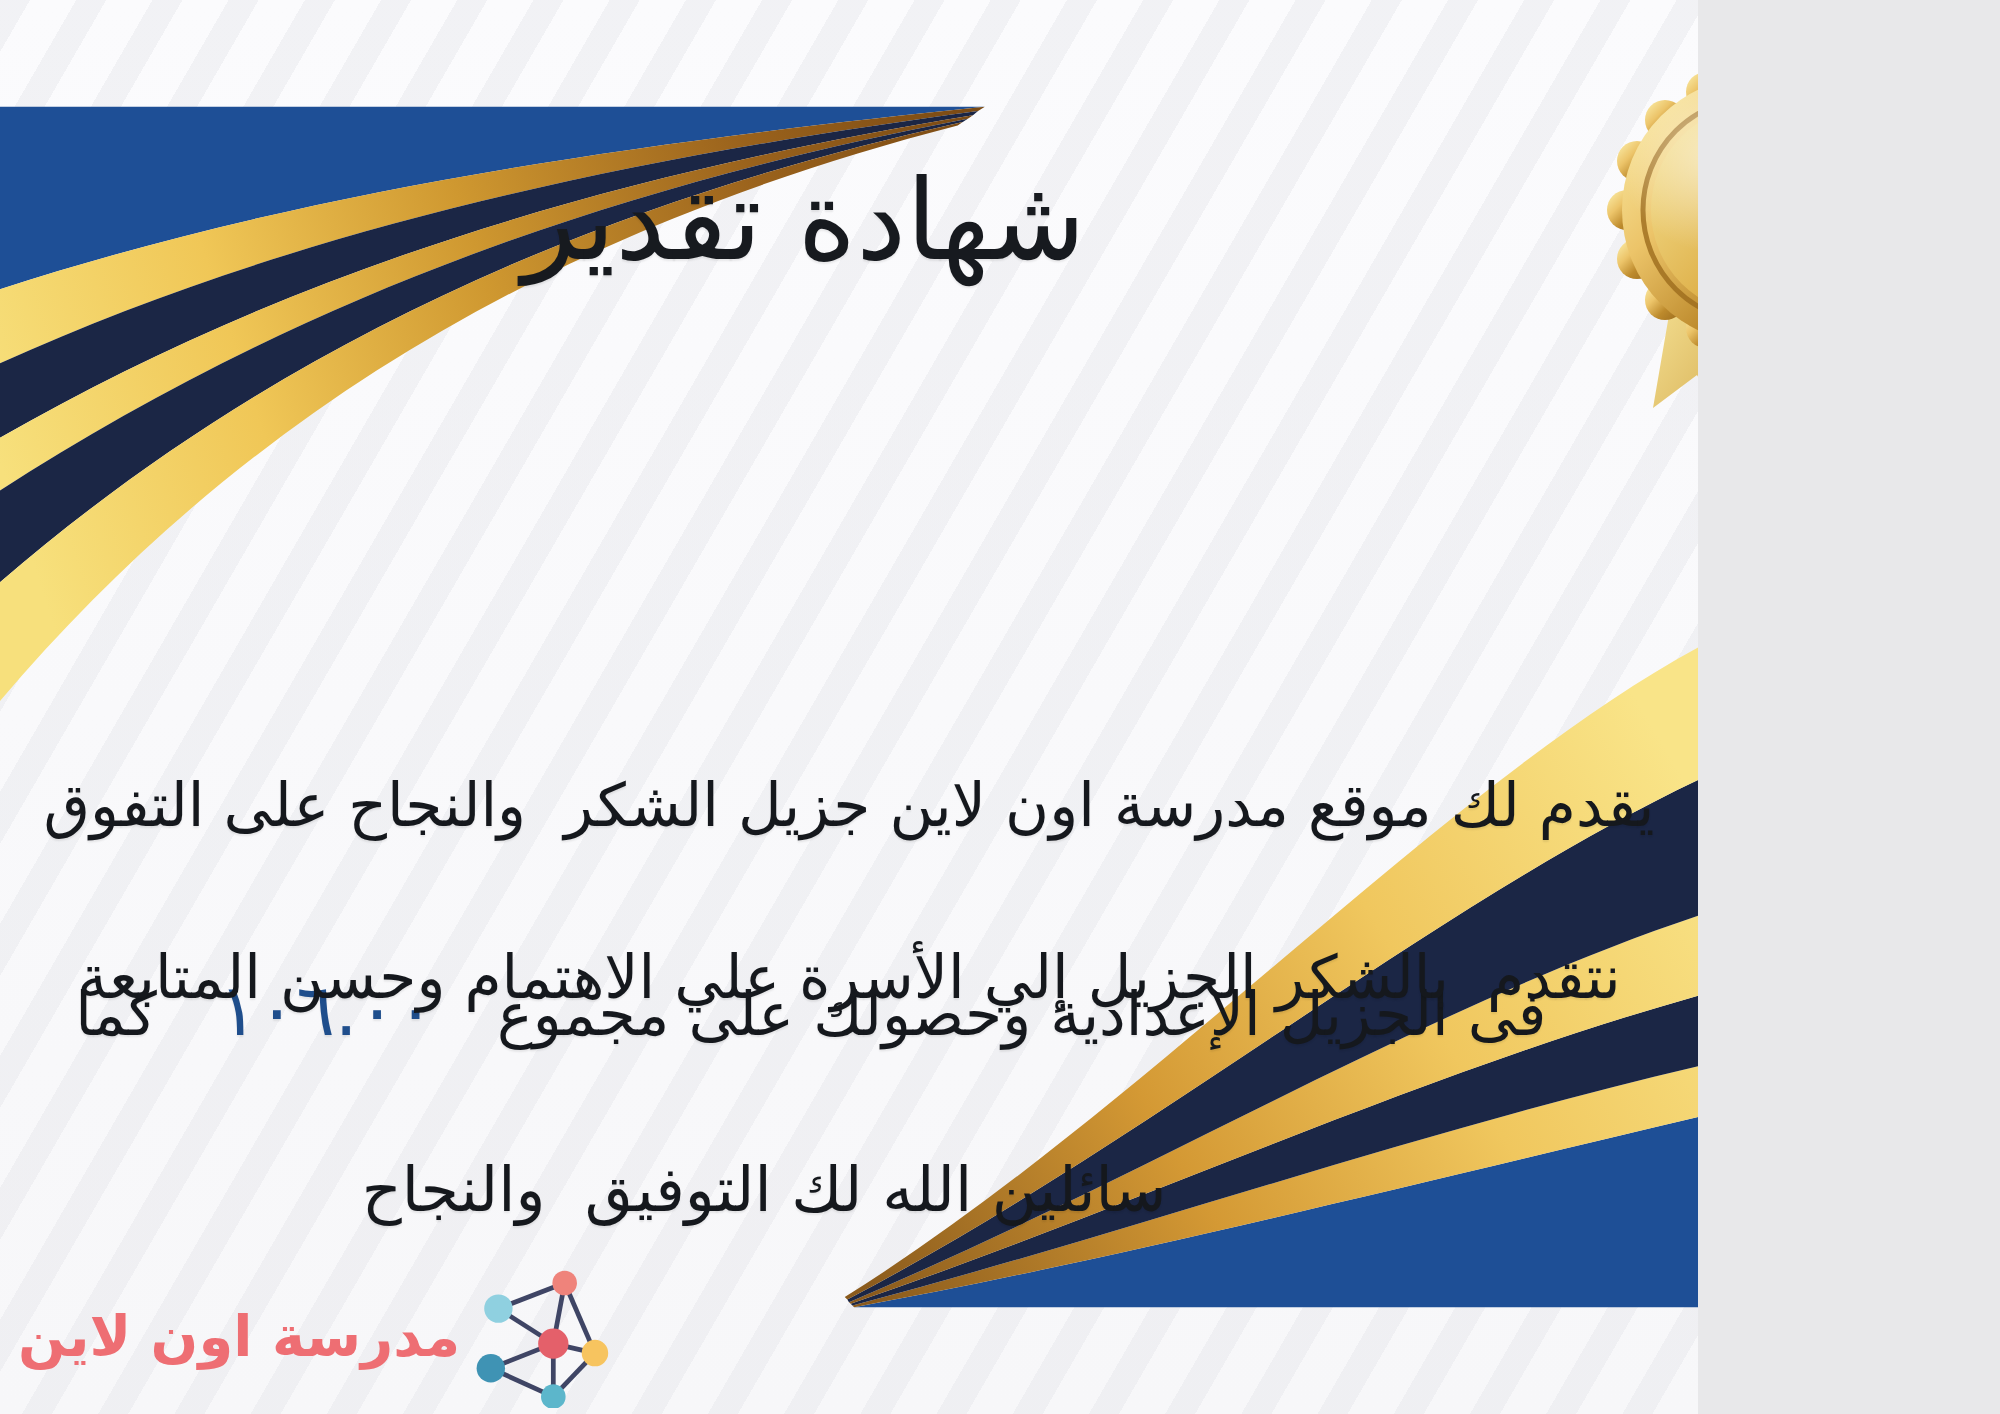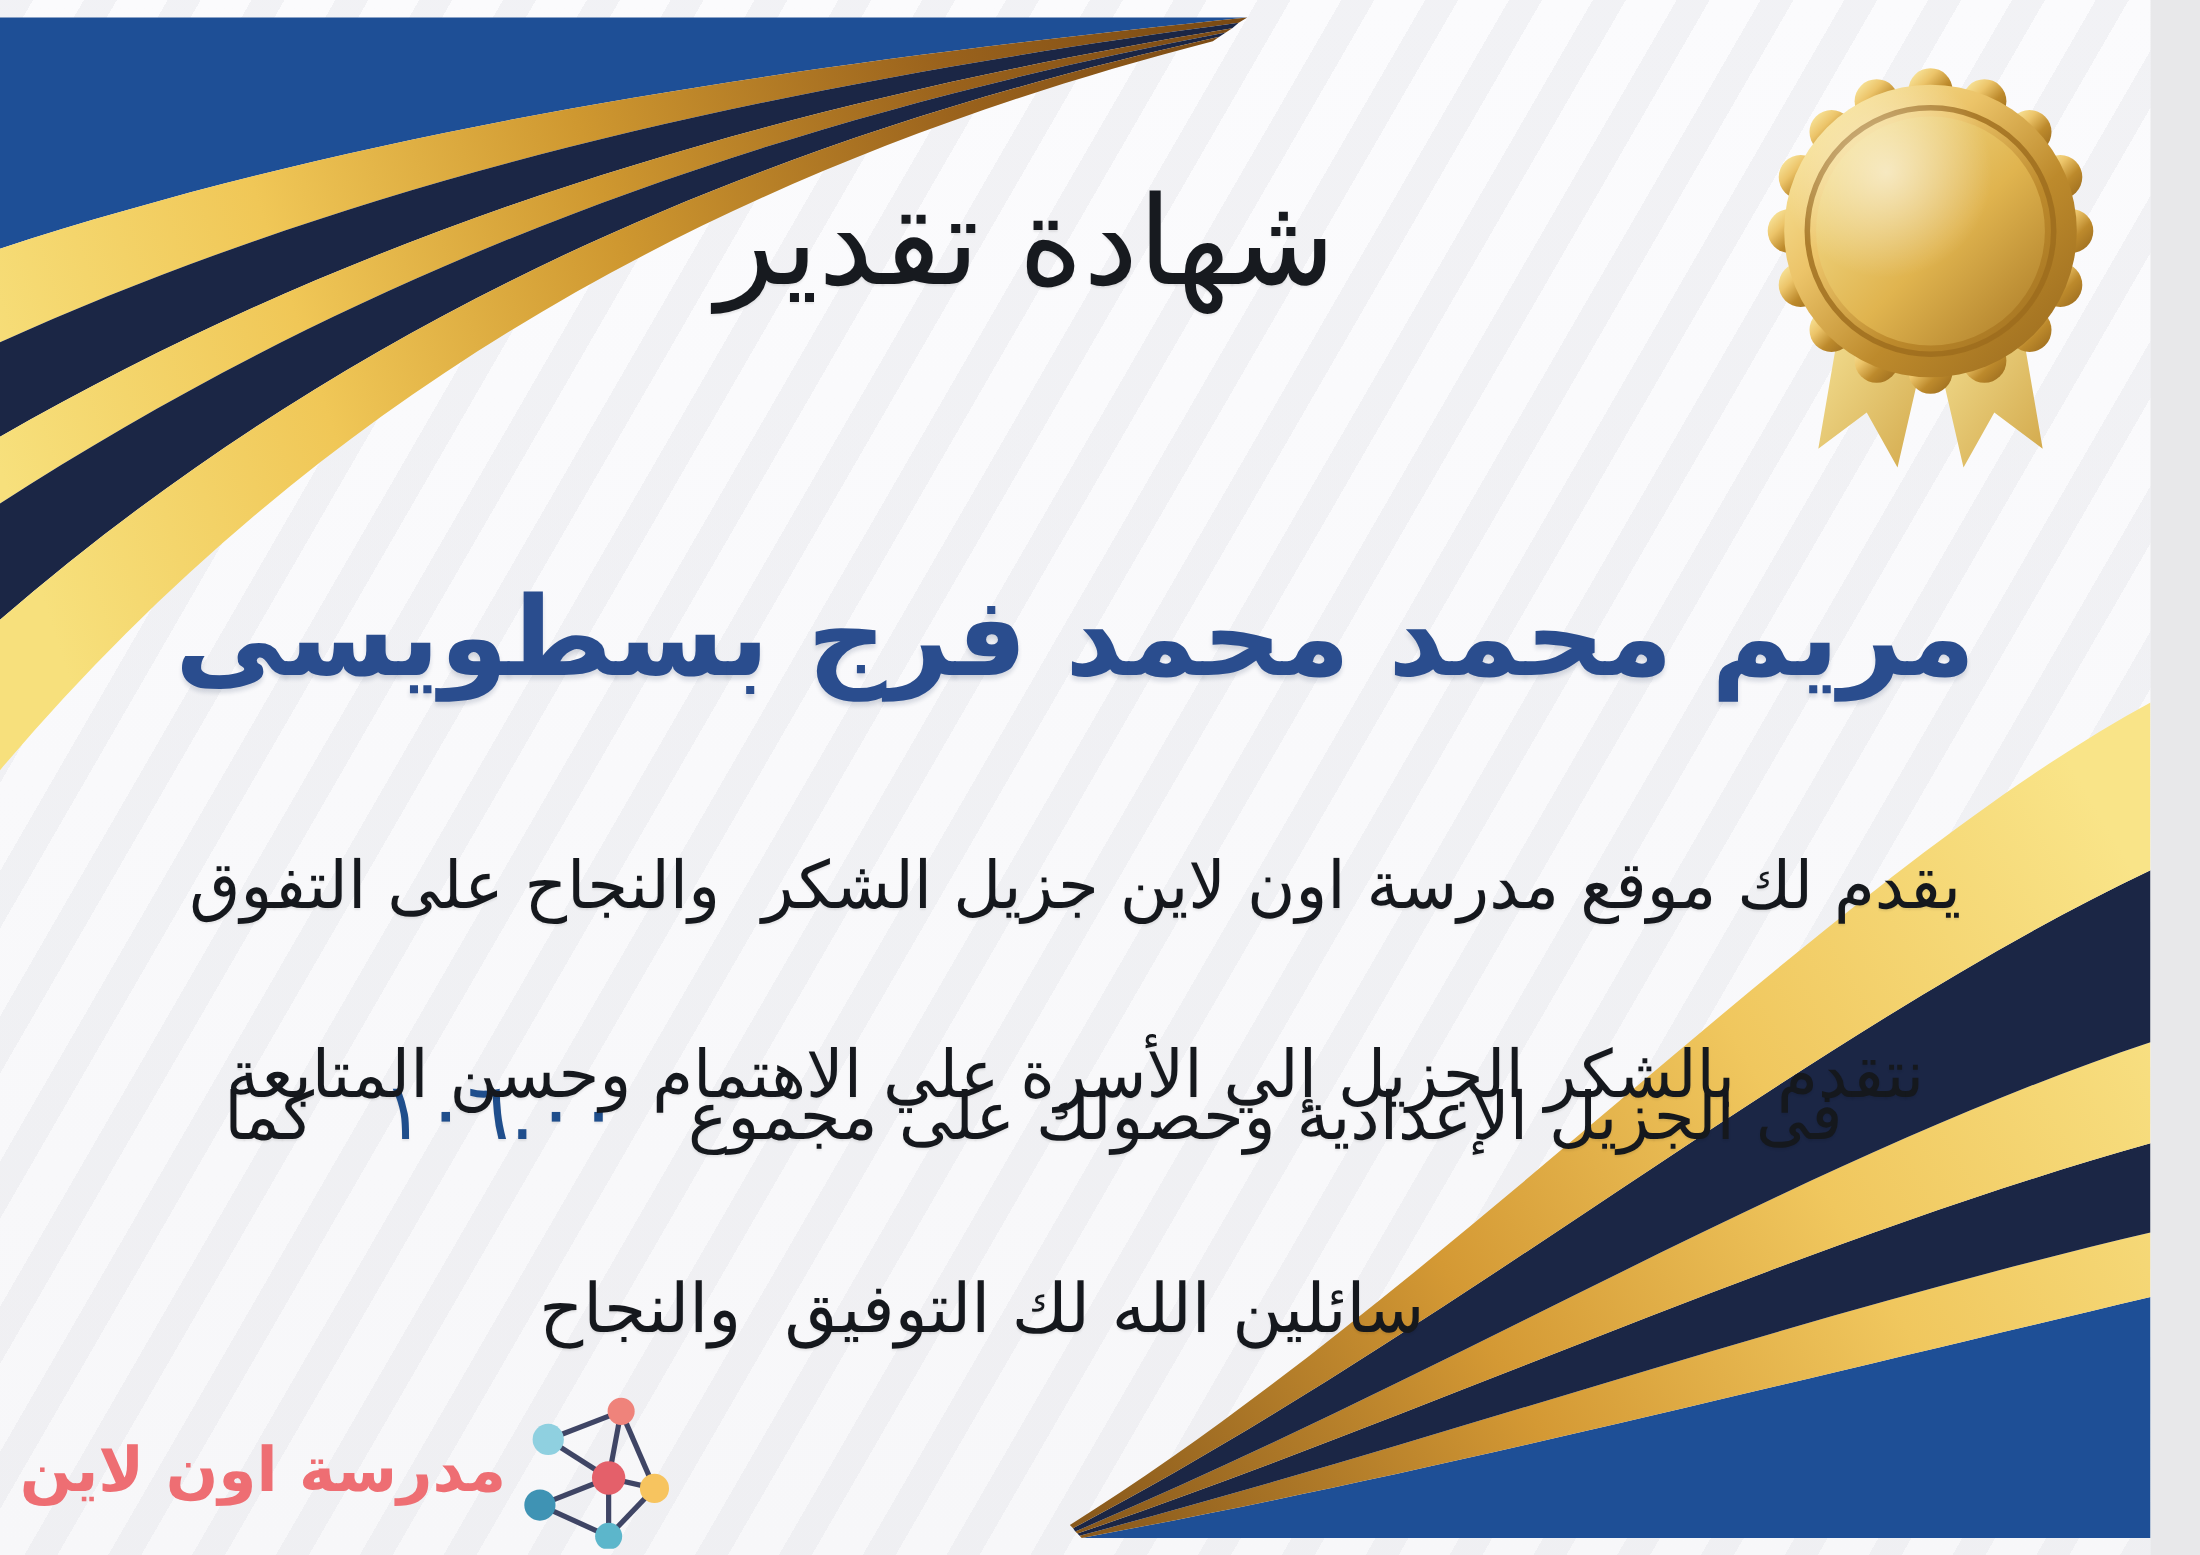--- a/index.html
+++ b/index.html
@@ -1,17 +1,17 @@
 <!DOCTYPE html>
 <html><head>
 <meta charset="utf-8">
 <style>
   html,body{margin:0;padding:0;background:#e8e8ea;}
   .canvas{
-    position:relative;width:1955px;height:1414px;overflow:hidden;
+    position:relative;width:1698px;height:1414px;overflow:hidden;
     background:
       repeating-linear-gradient(120deg, rgba(226,227,232,.38) 0 26px, rgba(255,255,255,0) 26px 66px),
       linear-gradient(180deg,#fbfbfd,#f7f7f9);
     font-family:"DejaVu Sans", sans-serif;
   }
   .decor{position:absolute;inset:0;width:100%;height:100%;display:block;}
   .txt{position:absolute;left:0;width:100%;text-align:center;white-space:pre;}
   .title{top:150px;height:140px;line-height:140px;font-size:112px;color:#171a1f;
          transform:translateX(-45px);text-shadow:0 2px 2px rgba(0,0,0,.08);}
   .name{top:505px;height:150px;line-height:150px;font-size:100px;font-weight:700;color:#2a4d8e;
@@ -114,21 +114,20 @@
       </g>
       <circle cx="150" cy="170" r="133" fill="url(#discG)"></circle>
       <circle cx="150" cy="170" r="112" fill="none" stroke="#9c6c1d" stroke-width="5" opacity=".8"></circle>
       <circle cx="150" cy="170" r="104" fill="url(#innerG)"></circle>
       <circle cx="150" cy="170" r="133" fill="url(#shineG)"></circle>
     </svg>
   </div>
 
   <div class="txt title" dir="rtl" lang="ar">شهادة تقدير</div>
 
-  <div class="txt name" dir="rtl" lang="ar">مريم محمد محمد فرج بسطويسى</div>
 
   <div class="txt bodyline l1" dir="rtl" lang="ar">يقدم لك موقع مدرسة اون لاين جزيل الشكر  والنجاح على التفوق</div>
 
   <div class="txt bodyline l2" dir="rtl" lang="ar">
     <span>فى الجزيل الإعدادية وحصولك على مجموع</span><span class="score">١٠٦.٠٠</span><span>كما</span>
   </div>
 
   <div class="txt bodyline l3" dir="rtl" lang="ar">نتقدم  بالشكر الجزيل إلي الأسرة علي الاهتمام وحسن المتابعة</div>
 
   <div class="txt closing" dir="rtl" lang="ar">سائلين الله لك التوفيق  والنجاح</div>

